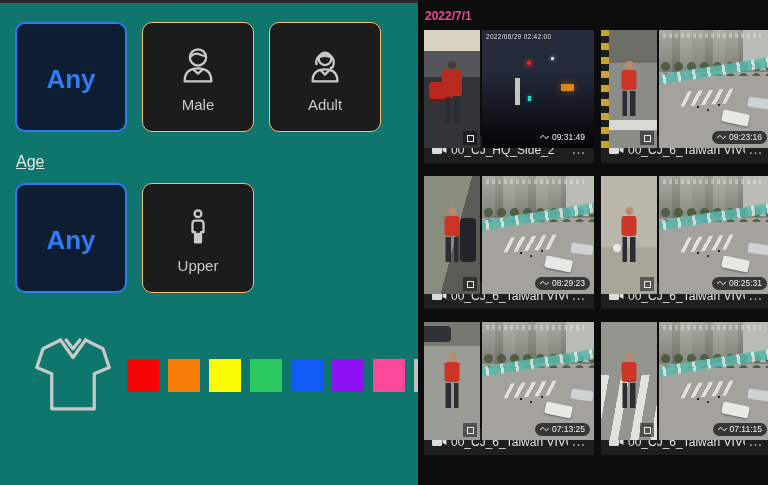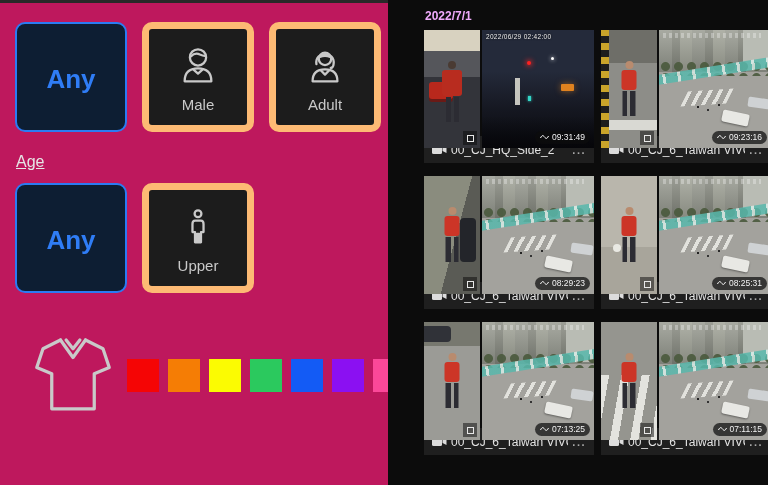--- a/index.html
+++ b/index.html
@@ -1,41 +1,41 @@
 <!DOCTYPE html>
 <html><head>
 <meta charset="utf-8">
 <style>
   * { margin:0; padding:0; box-sizing:border-box; }
   html,body { width:768px; height:485px; overflow:hidden; background:#0c0c0c;
     font-family:"Liberation Sans", sans-serif; }
   .app { position:relative; width:768px; height:485px; }
 
   
-  .sidebar { position:absolute; left:0; top:0; width:388px; height:100%;
-    background:#be185d; overflow:hidden; }
+  .sidebar { position:absolute; left:0; top:0; width:418px; height:100%;
+    background:#0f766e; overflow:hidden; }
   .sidebar::before { content:""; position:absolute; top:0; left:0; right:0;
     height:3px; background:#292929; }
   .btn-row { display:flex; gap:15px; margin:22px 0 0 15px; }
-  .opt { width:112px; height:110px; background:#1c1c1c; border:7px solid #fdba74;
+  .opt { width:112px; height:110px; background:#1c1c1c; border:1px solid #fdba74;
     border-radius:10px; color:#c9c9c9; display:flex; flex-direction:column;
     align-items:center; justify-content:center; gap:9px; font-size:15px;
     cursor:pointer; padding-top:4px; }
   .opt .icon { line-height:0; }
   .opt.selected { background:#0d1e33; border:2px solid #2b7bf3; }
   .any-label { font-size:26px; font-weight:700; color:#2f7df6; }
   .section-label { color:#e6e6e6; font-size:16px; margin:21px 0 0 16px;text-decoration:underline; }
   .shirt-row { display:flex; align-items:center; margin:40px 0 0 33px; }
   .swatches { display:flex; gap:9px; margin-left:14px; }
   .swatch { width:32px; height:33px; flex:none; cursor:pointer; }
 
   
   .results { position:absolute; left:418px; top:0; right:0; bottom:0;
     background:#0c0c0c; padding:6px; overflow:hidden; }
-  .date-header { color:#f0abfc; font-size:12px; font-weight:700; margin:3px 0 7px 1px; }
+  .date-header { color:#ec4899; font-size:12px; font-weight:700; margin:3px 0 7px 1px; }
   .grid { display:grid; grid-template-columns:170px 170px; column-gap:7px; row-gap:13px; }
   .card { width:170px; cursor:pointer; }
   .imgs { display:flex; gap:2px; height:106px; }
 
   
   .crop { position:relative; width:56px; height:118px; overflow:hidden; background:#94948f; flex:none; }
   .fig { position:absolute; left:50%; top:26%; transform:translateX(-50%);
     display:flex; flex-direction:column; align-items:center; gap:1px; }
   .head { width:8px; height:8px; border-radius:50%; background:#b98b6e; }
   .torso { width:15px; height:20px; background:#cc3527; border-radius:3px; }

